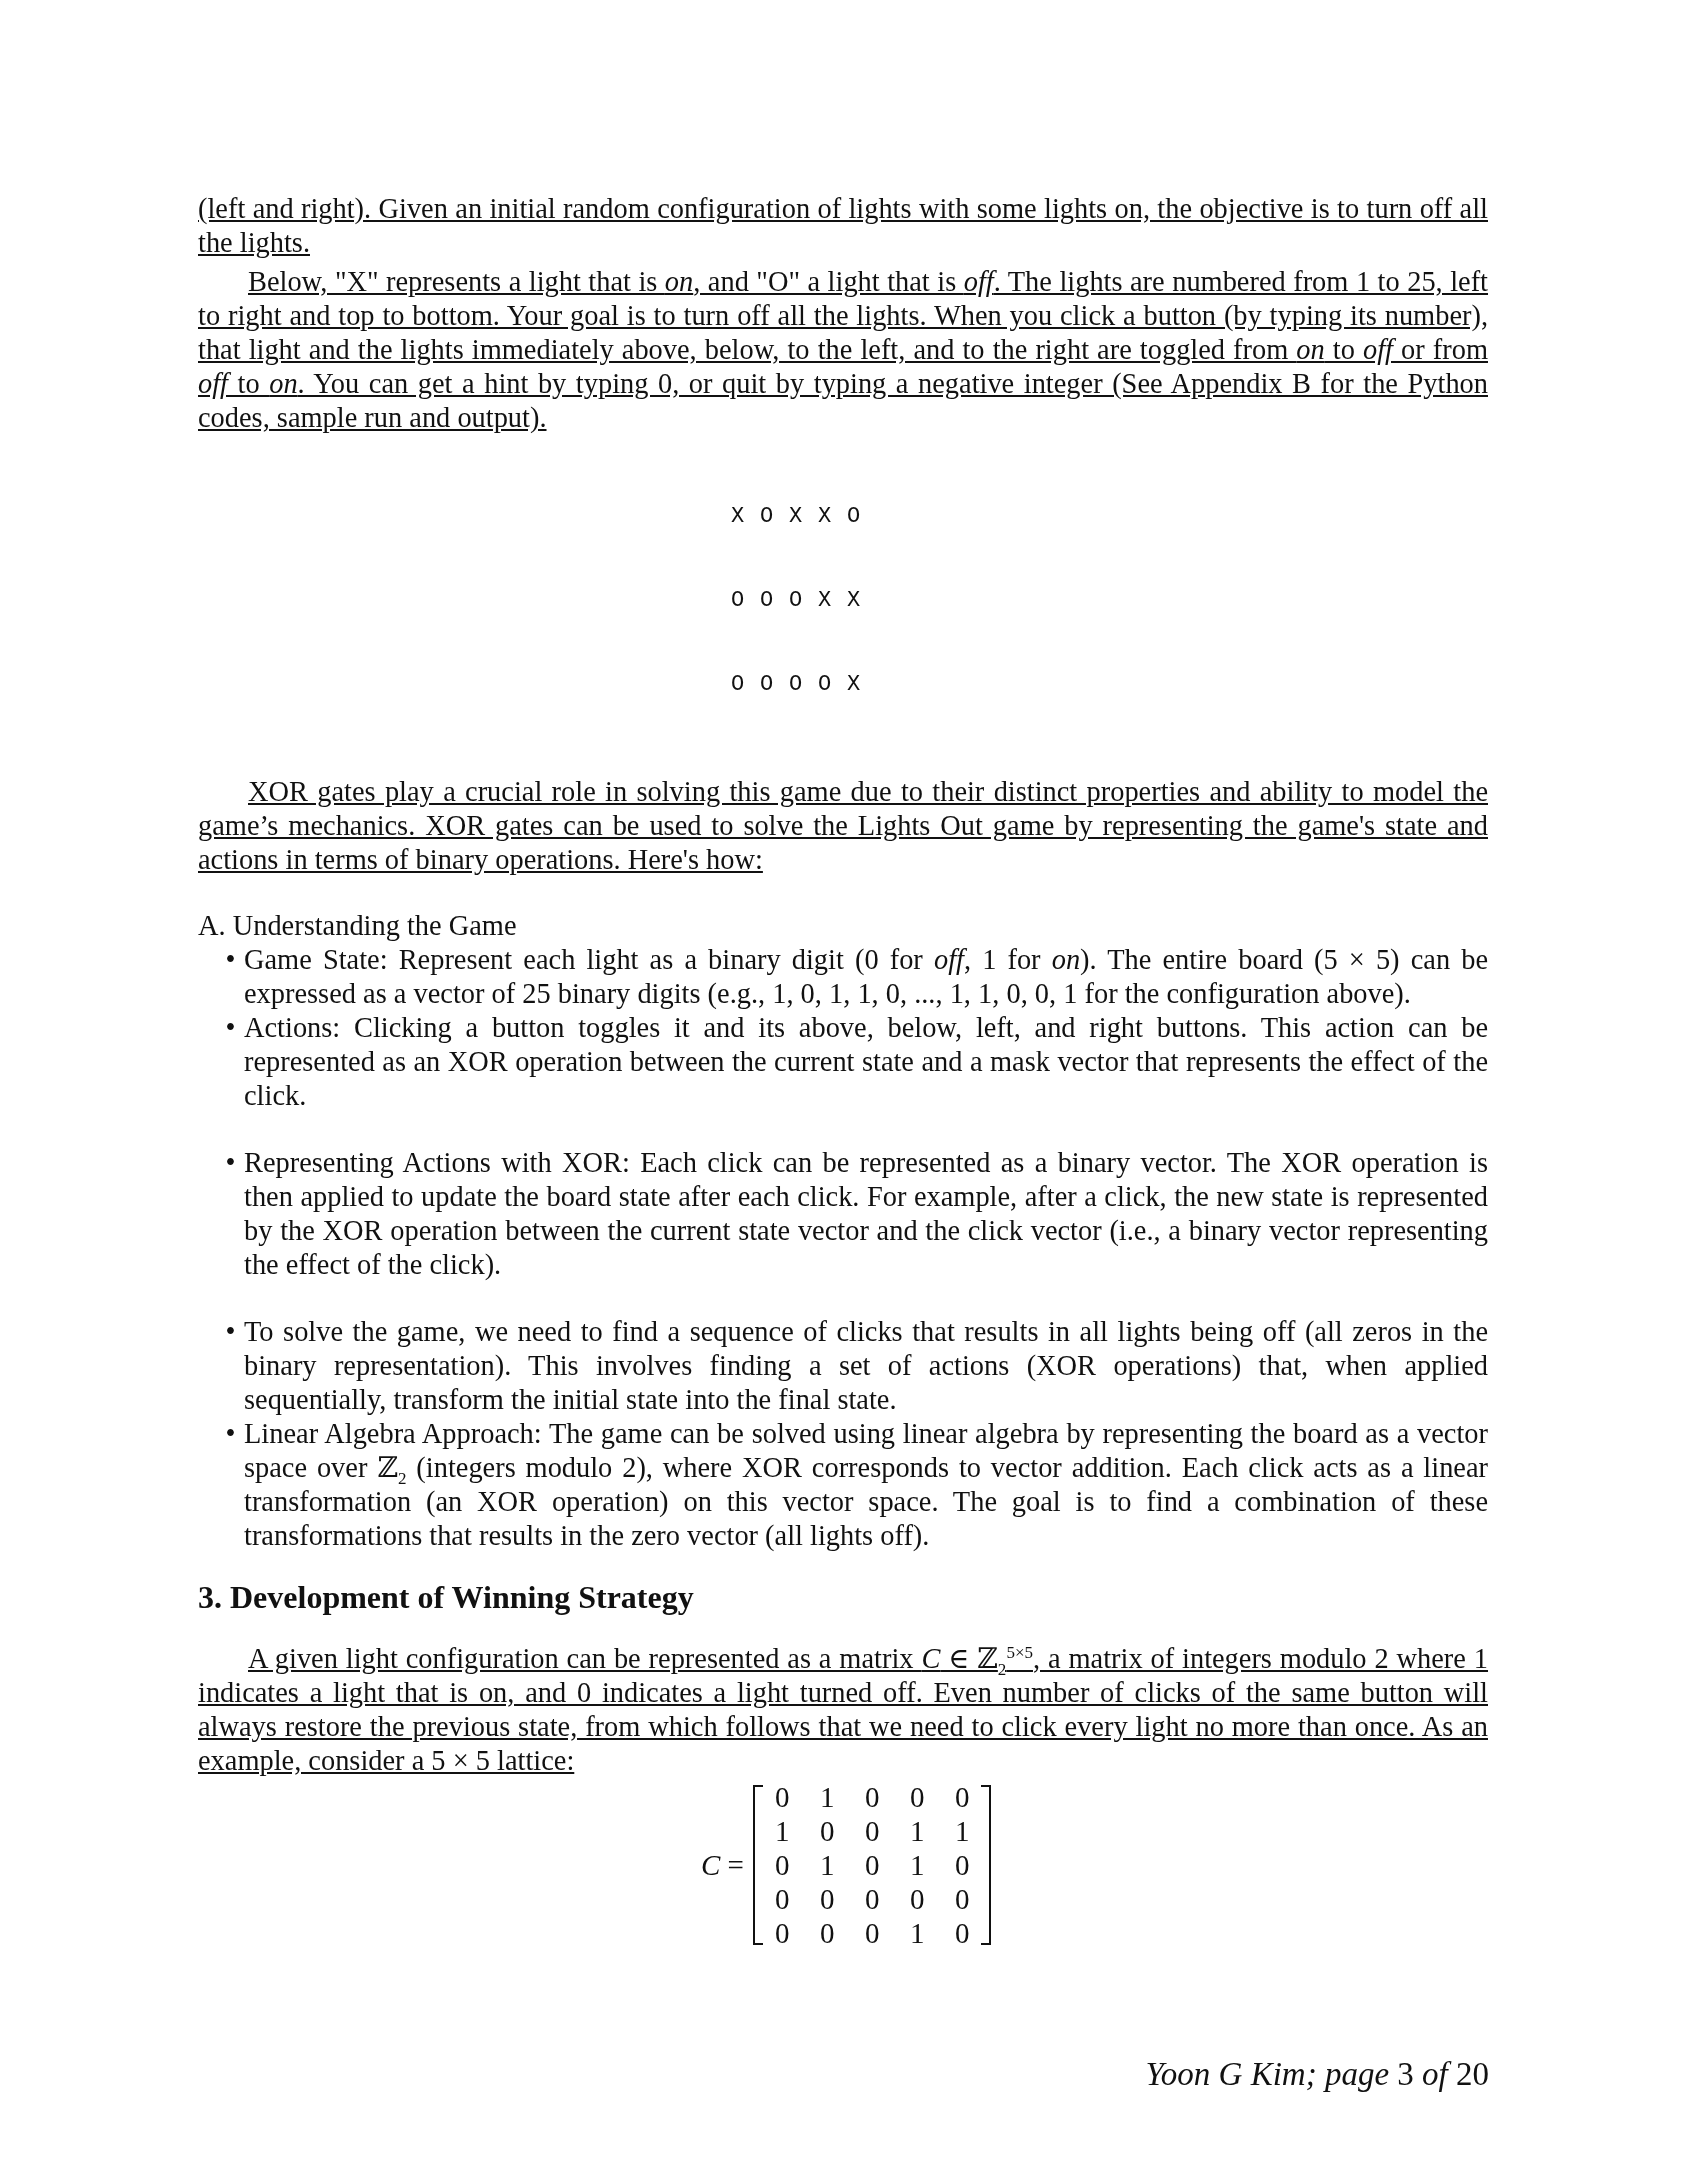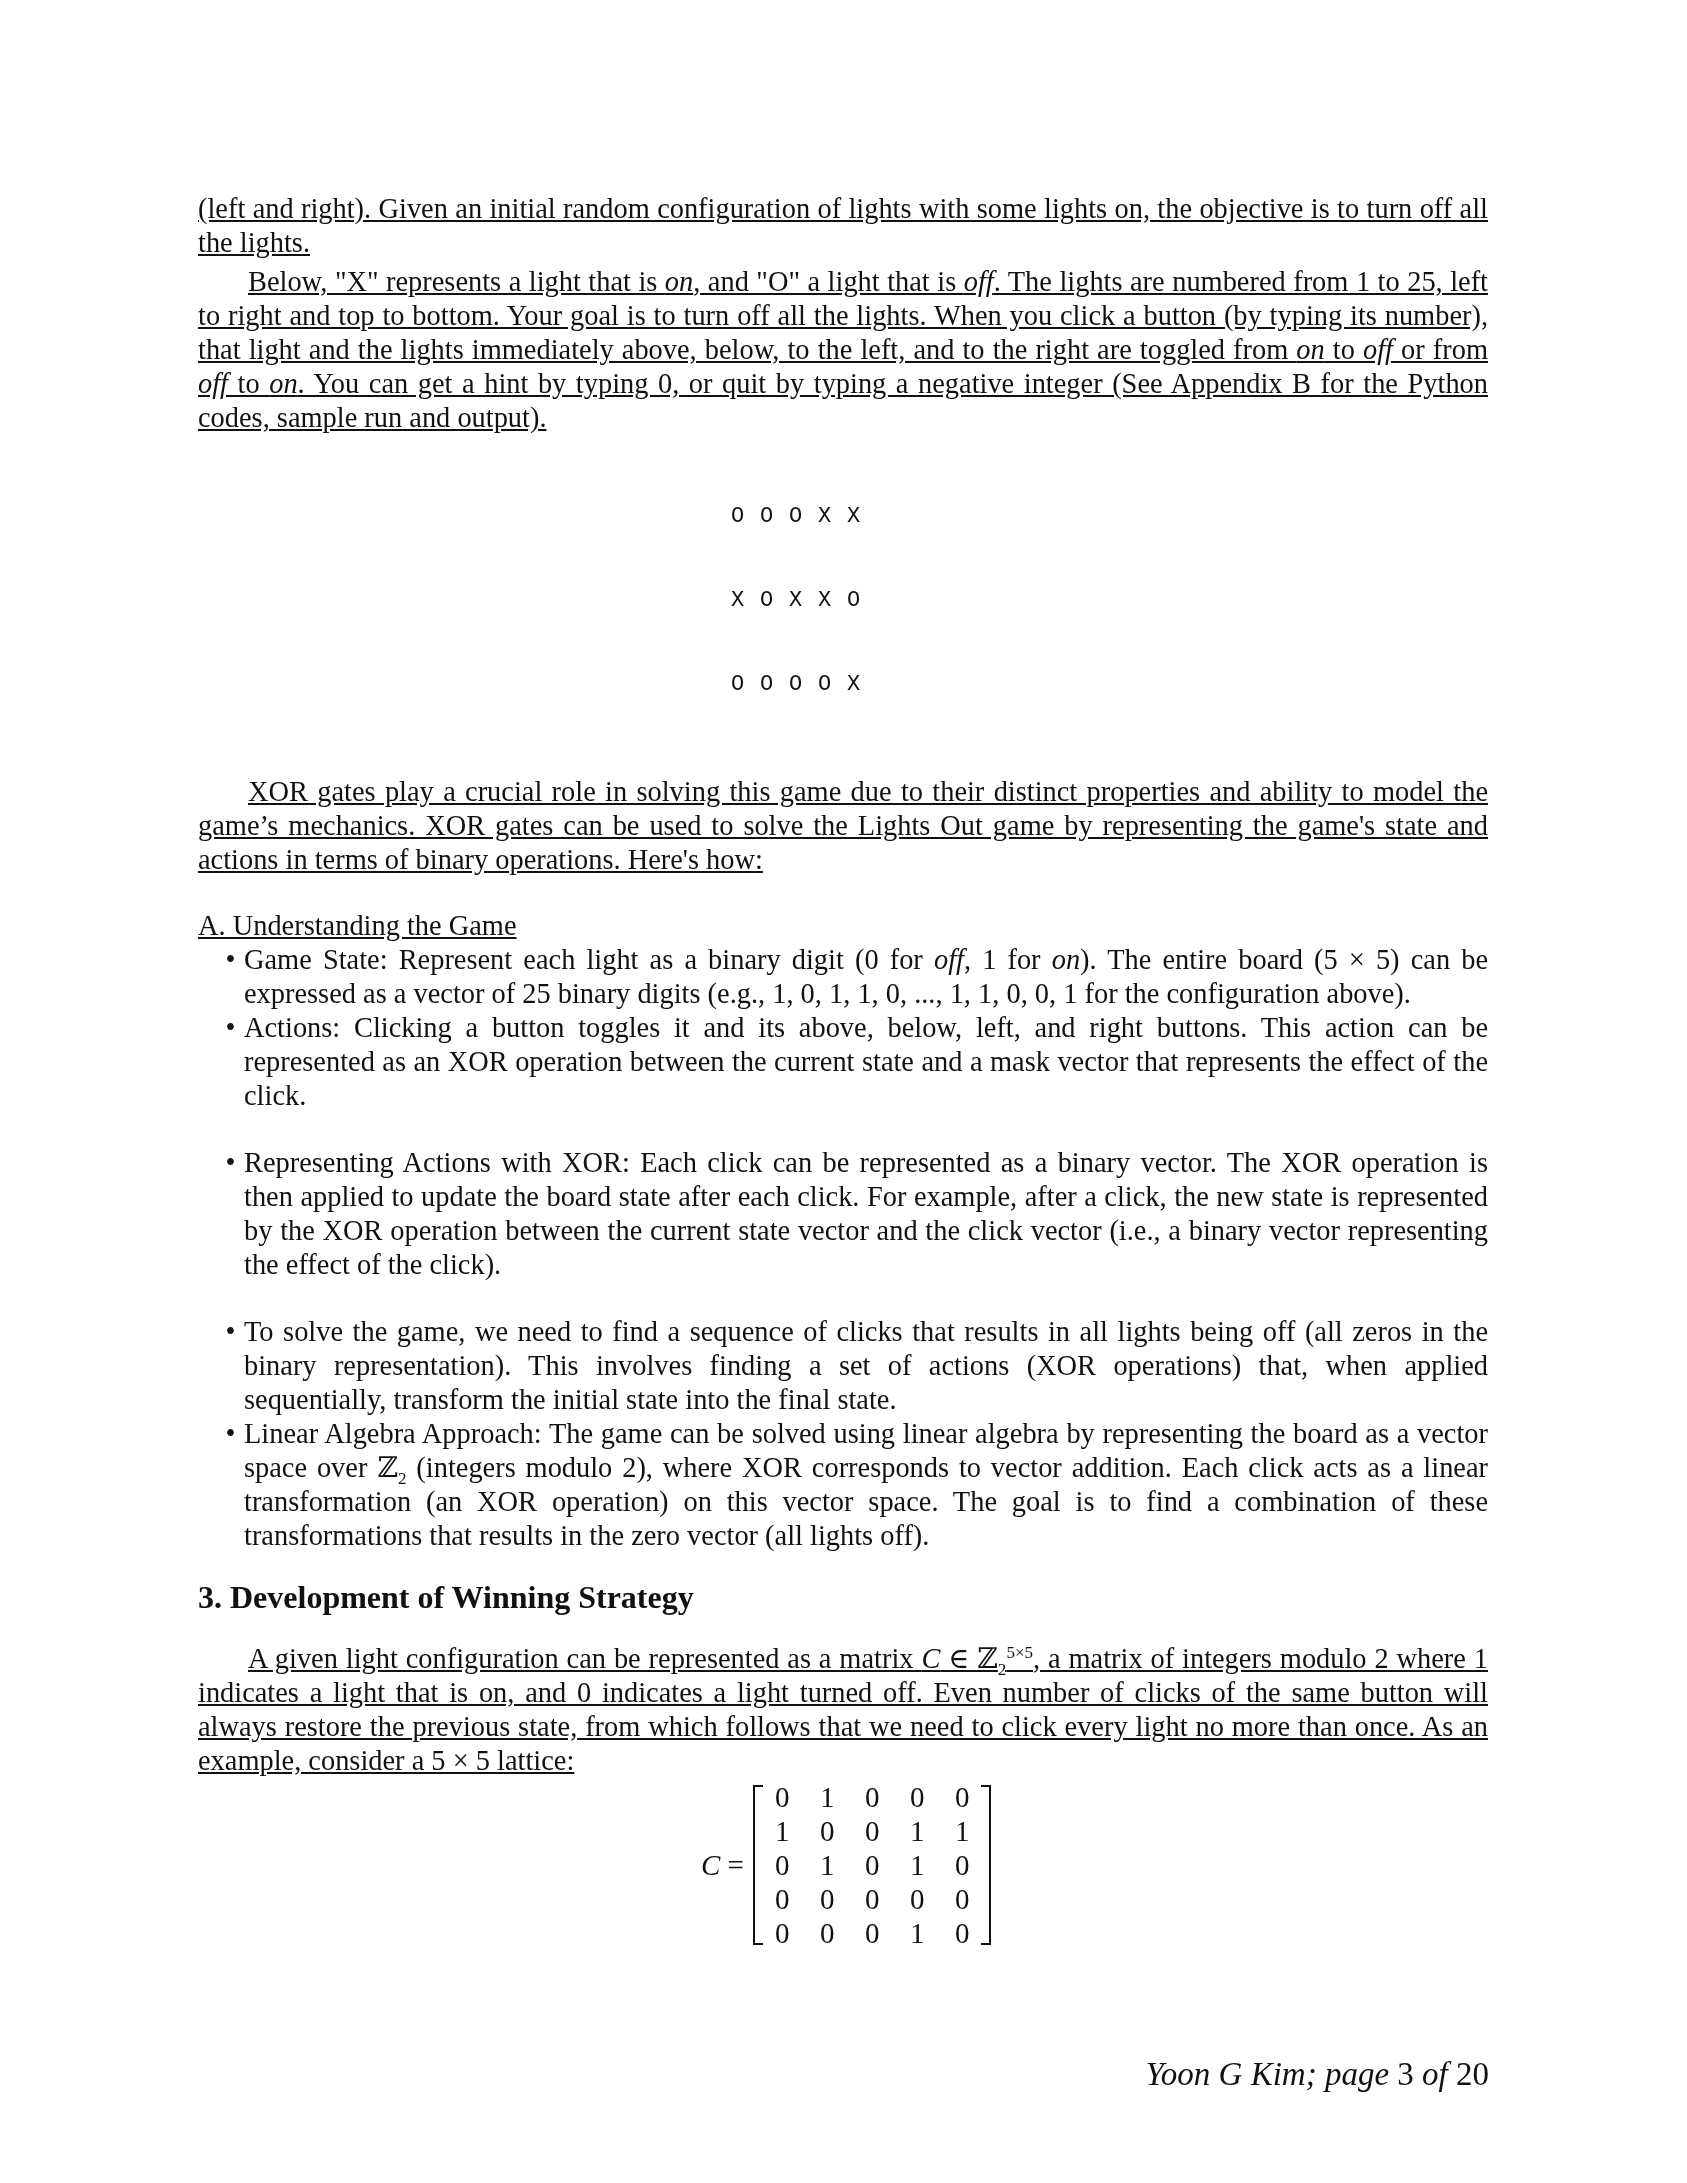--- a/index.html
+++ b/index.html
@@ -5,21 +5,21 @@
   html, body { margin: 0; padding: 0; background: #ffffff; }
   body { width: 1687px; height: 2183px; position: relative; overflow: hidden;
          font-family: "Liberation Serif", "DejaVu Serif", serif; color: #111; }
   .page { position: absolute; left: 198px; top: 192px; width: 1290px; }
   .p { font-size: 28.4px; line-height: 34px; text-align: justify; margin: 0; text-decoration: underline; }
   .indent { text-indent: 50px; }
   .gap-s { height: 5.3px; }
   .grid { font-family: "Liberation Mono", "DejaVu Sans Mono", monospace; font-size: 22px;
           line-height: 28px; margin: 12px 0 0 533px; white-space: pre; }
   .grid-row span { display: inline-block; width: 29px; }
-  .sub-h { font-size: 28.4px; line-height: 34px; margin: 0; text-decoration: underline; }
+  .sub-h { font-size: 28.4px; line-height: 34px; margin: 0; }
   ul.bul { list-style: none; margin: 0; padding: 0 0 0 46px; }
   ul.bul li { position: relative; font-size: 28.4px; line-height: 34px; text-align: justify; padding-left: 0; }
   ul.bul li .dot { position: absolute; left: -18.5px; top: 0; }
   .sec-h { font-weight: bold; font-size: 32px; line-height: 40px; margin: 0; }
   .em { font-style: italic; }
   sub, sup { font-size: 60%; line-height: 0; }
   .matrix { position: absolute; left: 701px; top: 1780px; display: flex; align-items: center; }
   .matrix .lhs { font-size: 29px; margin-right: 9.3px; }
   .matrix .lhs i { font-style: italic; }
   .mbox { position: relative; padding: 0 6.6px; }
@@ -35,22 +35,22 @@
 </head>
 <body>
 
 <div class="page">
 
   <p class="p">(left and right). Given an initial random configuration of lights with some lights on, the objective is to turn off all the lights.</p>
   <div class="gap-s"></div>
   <p class="p indent"><span>Below, "X" represents a light that is </span><span class="em">on</span><span>, and "O" a light that is </span><span class="em">off</span><span>. The lights are numbered from 1 to 25, left to right and top to bottom. Your goal is to turn off all the lights. When you click a button (by typing its number), that light and the lights immediately above, below, to the left, and to the right are toggled from </span><span class="em">on</span><span> to </span><span class="em">off</span><span> or from </span><span class="em">off</span><span> to </span><span class="em">on</span><span>. You can get a hint by typing 0, or quit by typing a negative integer (See Appendix B for the Python codes, sample run and output).</span></p>
 
   <div class="grid">
+    <div class="grid-row"><span>X</span><span>O</span><span>X</span><span>X</span><span>O</span></div>
     <div class="grid-row"><span>O</span><span>O</span><span>O</span><span>X</span><span>X</span></div>
-    <div class="grid-row"><span>X</span><span>O</span><span>X</span><span>X</span><span>O</span></div>
     <div class="grid-row"><span>O</span><span>O</span><span>O</span><span>O</span><span>X</span></div>
   </div>
 
   <div style="height:20px"></div>
   <p class="p indent">XOR gates play a crucial role in solving this game due to their distinct properties and ability to model the game’s mechanics. XOR gates can be used to solve the Lights Out game by representing the game's state and actions in terms of binary operations. Here's how:</p>
 
   <div style="height:32px"></div>
   <p class="sub-h">A. Understanding the Game</p>
   <ul class="bul">
     <li><span class="dot">•</span><span>Game State: Represent each light as a binary digit (0 for </span><span class="em">off</span><span>, 1 for </span><span class="em">on</span><span>). The entire board (5 × 5) can be expressed as a vector of 25 binary digits (e.g., 1, 0, 1, 1, 0, ..., 1, 1, 0, 0, 1 for the configuration above).</span></li>

